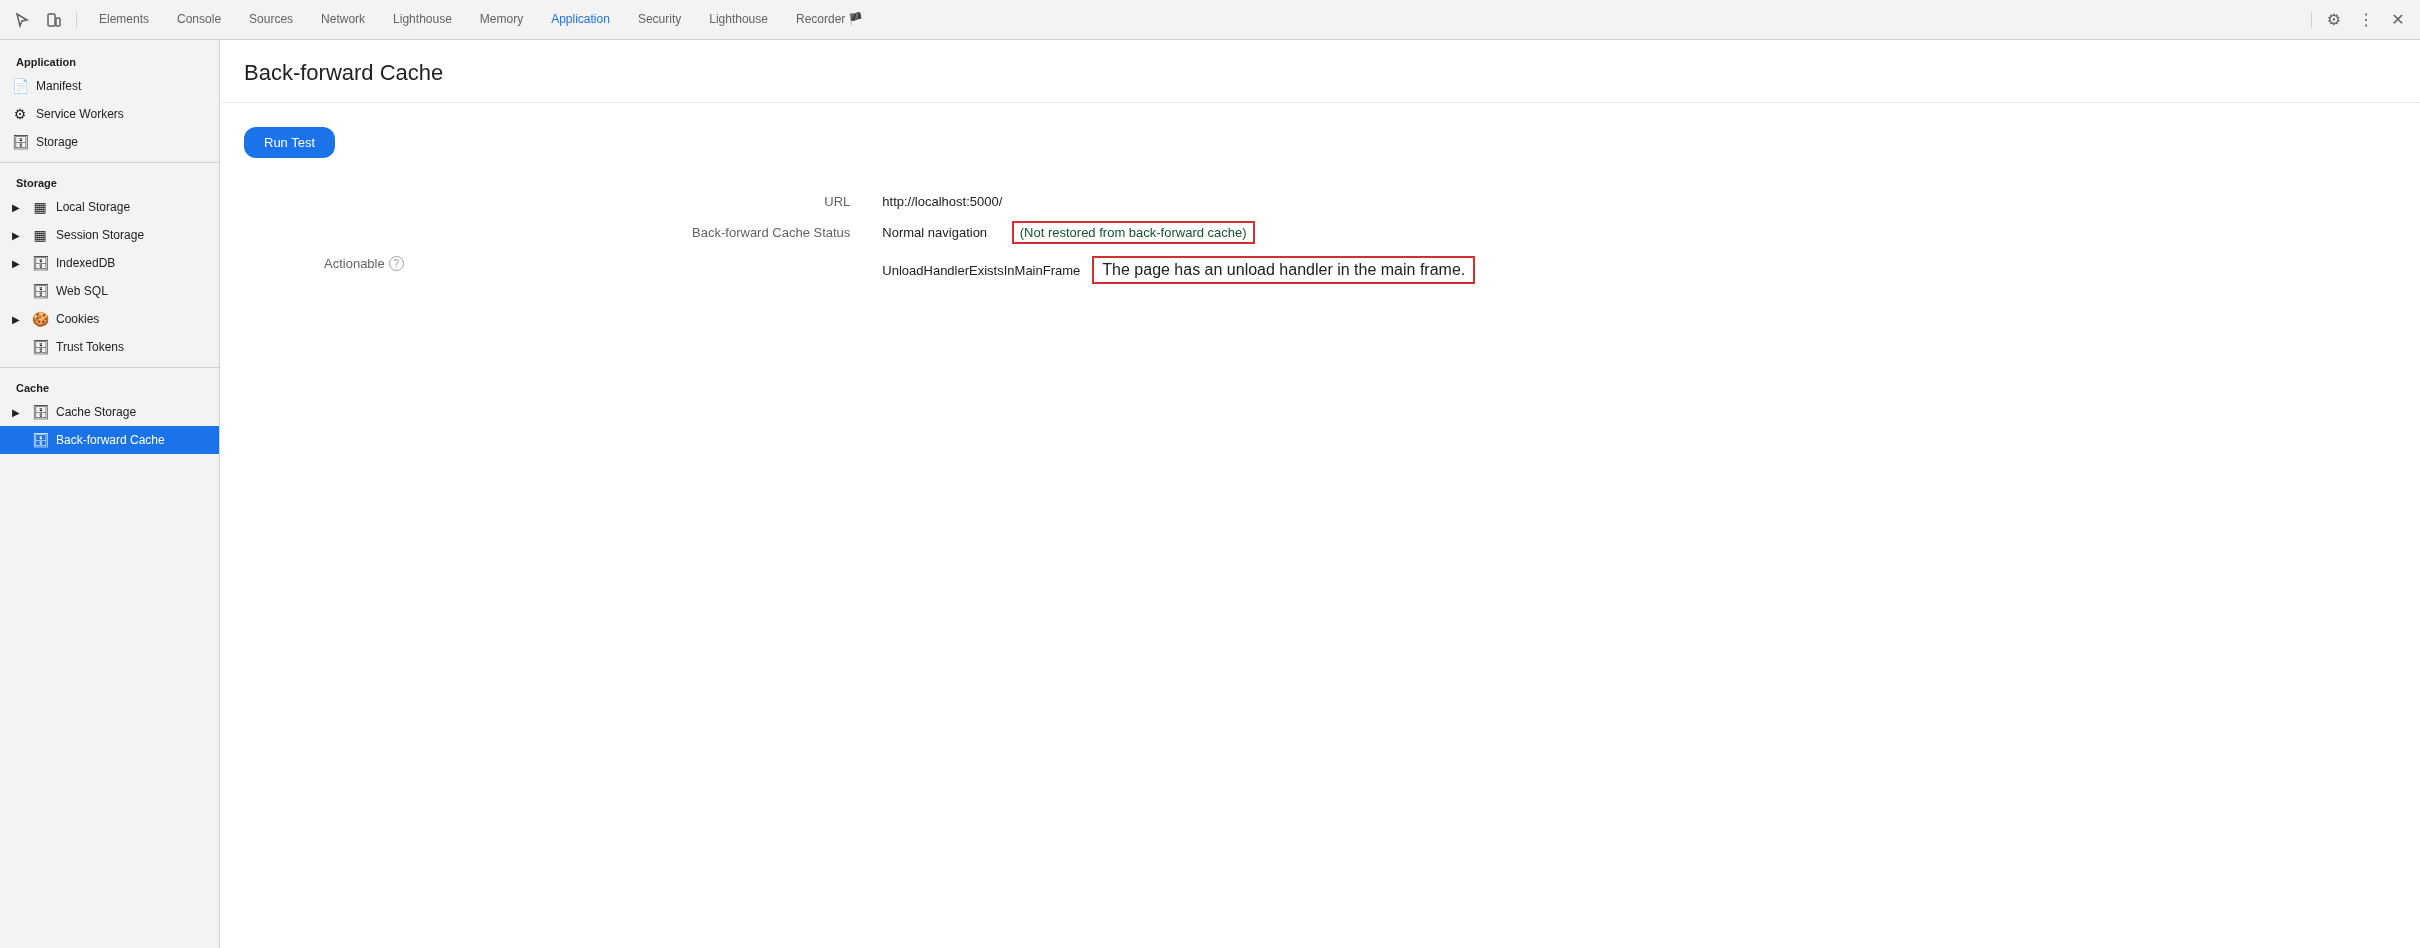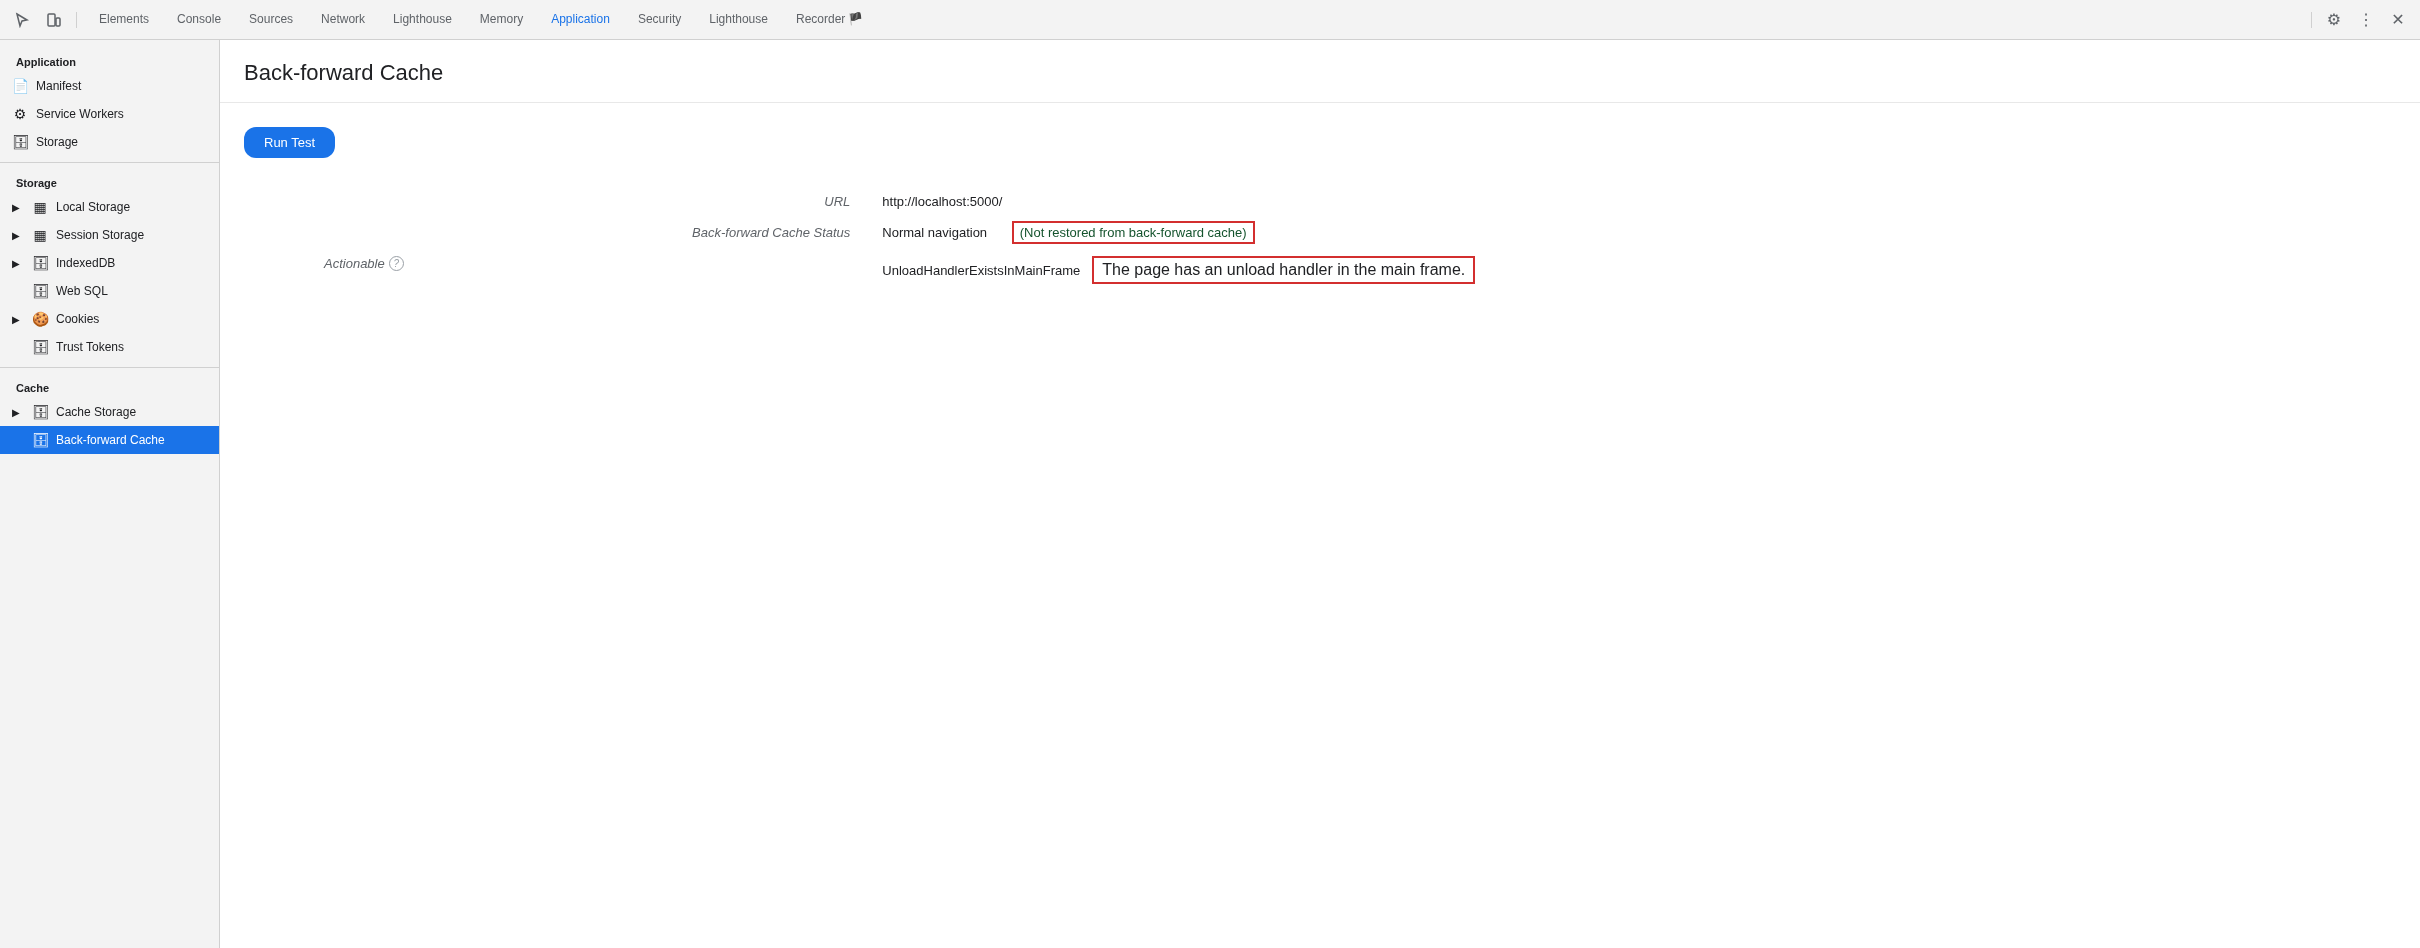--- a/index.html
+++ b/index.html
@@ -161,21 +161,20 @@
       display: table-row;
     }
     .info-label {
       display: table-cell;
       color: #5f6368;
       font-size: 13px;
       padding: 8px 16px 8px 80px;
       text-align: right;
       white-space: nowrap;
       vertical-align: top;
-      font-style: italic;
     }
     .info-value {
       display: table-cell;
       padding: 8px 16px;
       vertical-align: top;
       font-size: 13px;
       color: #202124;
     }
     .info-value .url {
       color: #202124;

